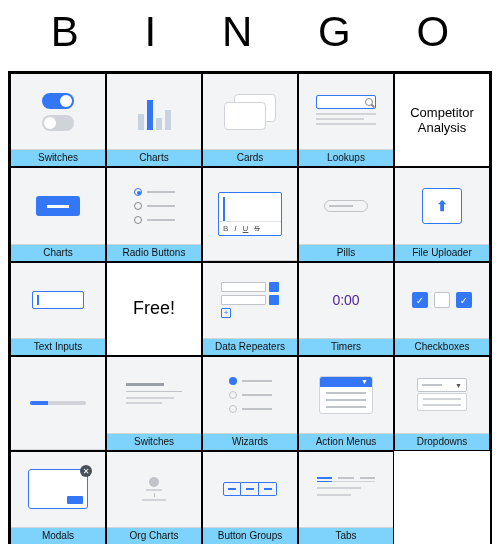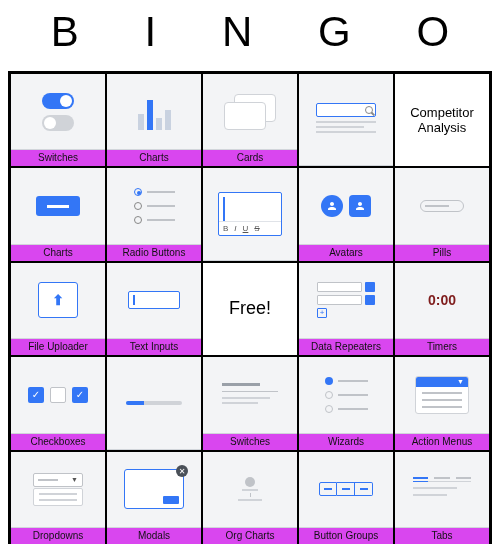--- a/index.html
+++ b/index.html
@@ -47,21 +47,21 @@
       justify-content: center;
       background: #f3f4f6;
       border-bottom: 1px solid #d1d5da;
       overflow: hidden;
       padding: 4px;
     }
     .cell-label {
       font-size: 10px;
       padding: 2px 2px 3px 2px;
       text-align: center;
-      background: #d946ef;
+      background: #7dd3fc;
       width: 100%;
       color: #111;
       line-height: 1.1;
     }
     .cell.text-only {
       justify-content: center;
       align-items: center;
       padding: 4px;
       background: #fff;
     }
@@ -145,21 +145,21 @@
     .ti .c{ width:1.5px; height:10px; background:#3376f6;}
 
     
     .dr{ display:flex; flex-direction:column; gap:3px; width:58px;}
     .dr .row{ display:flex; align-items:center; gap:3px;}
     .dr .f{ flex:1; height:10px; border:1px solid #c0c3c8; background:#fff; border-radius:1px;}
     .dr .b{ width:10px; height:10px; background:#3376f6; border-radius:1px;}
     .dr .b2{ width:10px; height:10px; border:1px solid #3376f6; border-radius:1px; color:#3376f6; font-size:8px; line-height:8px; text-align:center;}
 
     
-    .tm{ font-size:14px; font-weight:700; color:#7f1d1d;}
+    .tm{ font-size:14px; font-weight:400; color:#4c1d95;}
 
     
     .cb{ display:flex; gap:6px;}
     .cb .b{ width:16px; height:16px; border-radius:2px; display:flex; align-items:center; justify-content:center; font-size:10px; color:#fff;}
     .cb .on{ background:#3376f6;}
     .cb .off{ background:#fff; border:1.5px solid #c0c3c8;}
 
     
     .pb .t{ width:56px; height:4px; background:#d0d3d8; border-radius:2px; overflow:hidden;}
     .pb .f{ width:32%; height:100%; background:#3376f6;}
@@ -271,20 +271,21 @@
     <div class="preview">
         <div class="lk mini">
       <div class="f">
             <div class="mg"></div>
           </div>
       <div class="ln"></div>
           <div class="ln" style="width:80%"></div>
           <div class="ln"></div>
     </div>
       </div>
+    <div class="cell-label">Lookups</div>
   </div>
 
   <div class="cell text-only">
     <div class="big-text">Competitor Analysis</div>
   </div>
 
   <div class="cell">
     <div class="preview">
         <div class="bt mini">
           <div class="l"></div>
@@ -320,37 +321,20 @@
       <div class="tb">
         <span>B</span>
         <i>I</i>
         <u>U</u>
         <s>S</s>
       </div>
     </div>
       </div>
   </div>
 
-  <div class="cell">
-    <div class="preview">
-        <div class="av mini">
-      <div class="c">
-            <svg viewBox="0 0 24 24">
-              <path d="M12 12c2.2 0 4-1.8 4-4s-1.8-4-4-4-4 1.8-4 4 1.8 4 4 4zm0 2c-2.7 0-8 1.3-8 4v2h16v-2c0-2.7-5.3-4-8-4z"></path>
-            </svg>
-          </div>
-      <div class="s">
-            <svg viewBox="0 0 24 24">
-              <path d="M12 12c2.2 0 4-1.8 4-4s-1.8-4-4-4-4 1.8-4 4 1.8 4 4 4zm0 2c-2.7 0-8 1.3-8 4v2h16v-2c0-2.7-5.3-4-8-4z"></path>
-            </svg>
-          </div>
-    </div>
-      </div>
-    <div class="cell-label">Avatars</div>
-  </div>
 
   <div class="cell">
     <div class="preview">
         <div class="pl mini">
           <div class="p">
             <div class="l"></div>
           </div>
         </div>
       </div>
     <div class="cell-label">Pills</div>

